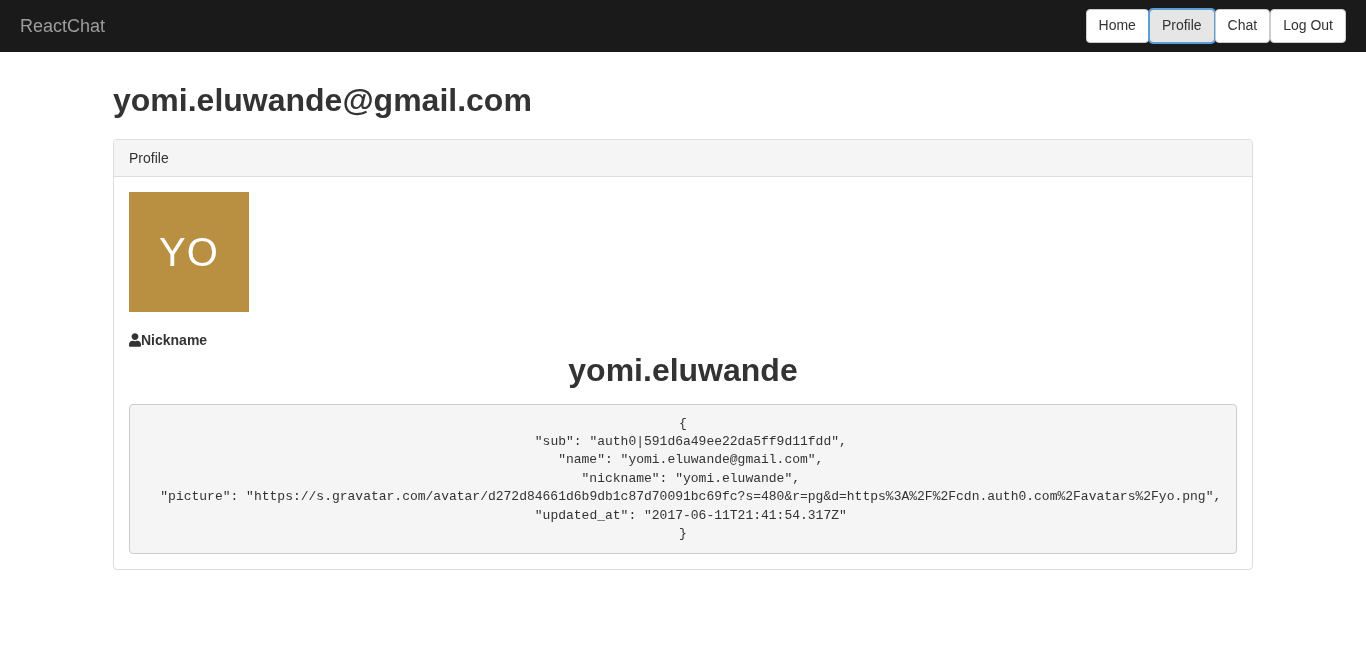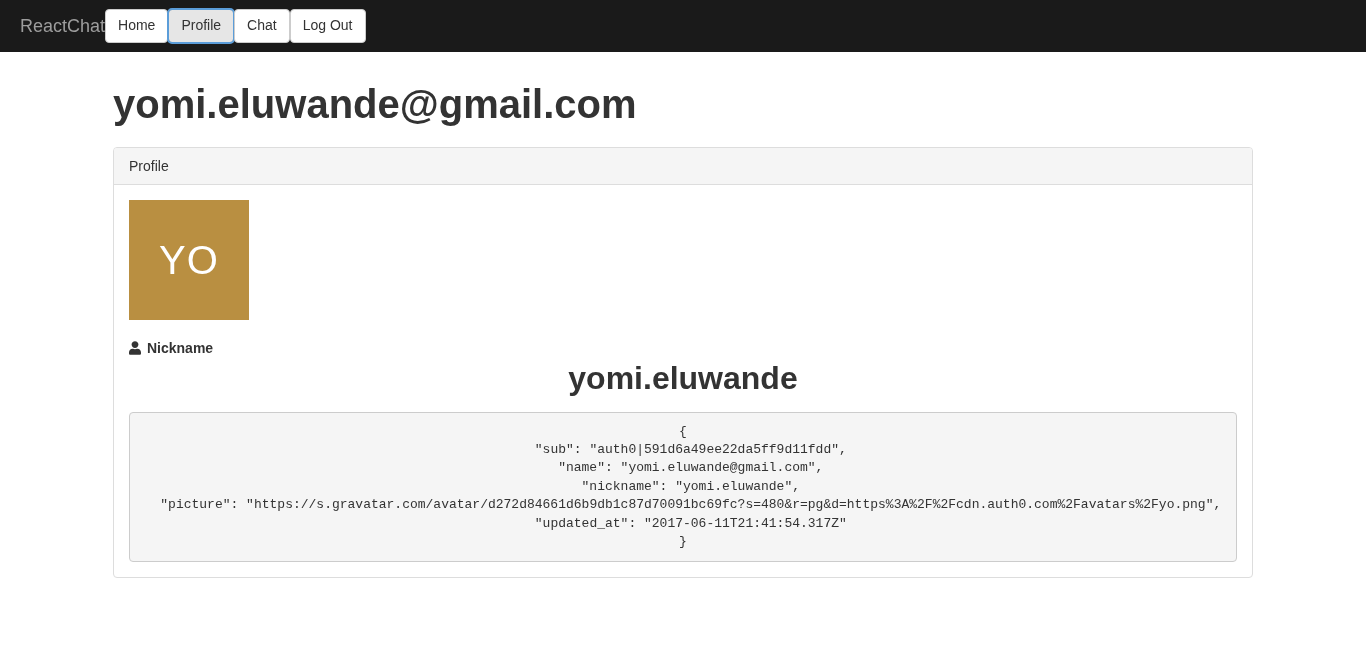--- a/index.html
+++ b/index.html
@@ -7,20 +7,21 @@
       font-family: "Helvetica Neue", Helvetica, Arial, sans-serif;
       font-size: 14px;
       color: #333;
       background: #fff;
     }
     .navbar {
       background: #1a1a1a;
       height: 52px;
       display: flex;
       align-items: center;
+      justify-content: space-between;
       padding: 0 20px;
     }
     .navbar-brand {
       color: #9d9d9d;
       font-size: 18px;
       text-decoration: none;
     }
     .navbar-right {
       display: flex;
     }
@@ -39,21 +40,21 @@
       border-color: #adadad;
       outline: 2px solid #5b9dd9;
       outline-offset: -1px;
     }
     .container {
       max-width: 1170px;
       margin: 0 auto;
       padding: 0 15px;
     }
     h1.page-title {
-      font-size: 40px;
+      font-size: 32px;
       font-weight: 600;
       margin-top: 30px;
       margin-bottom: 20px;
       color: #333;
     }
     .panel {
       border: 1px solid #ddd;
       border-radius: 4px;
       margin-bottom: 20px;
     }
@@ -78,21 +79,20 @@
       justify-content: center;
       color: #fff;
       font-size: 40px;
       font-weight: 300;
       margin-bottom: 20px;
       letter-spacing: 1px;
     }
     .nickname-label {
       display: flex;
       align-items: center;
-      gap: 6px;
       font-weight: 700;
       font-size: 14px;
       margin-bottom: 4px;
     }
     .user-icon {
       width: 12px;
       height: 14px;
       display: inline-block;
     }
     h3.nickname-value {

